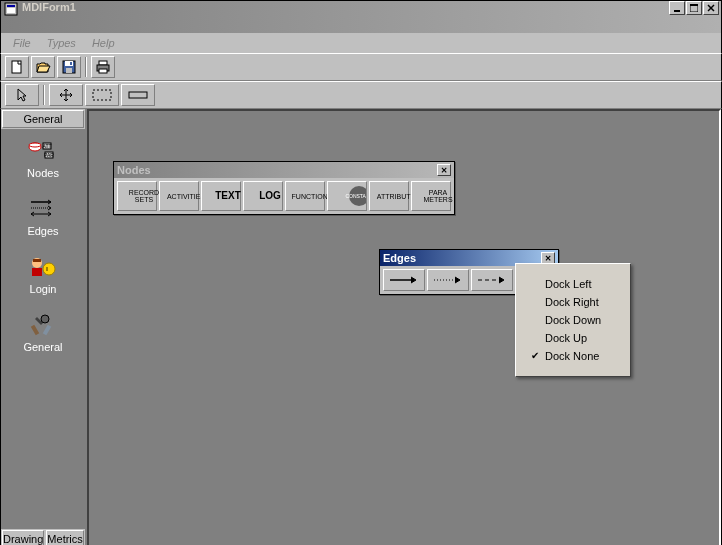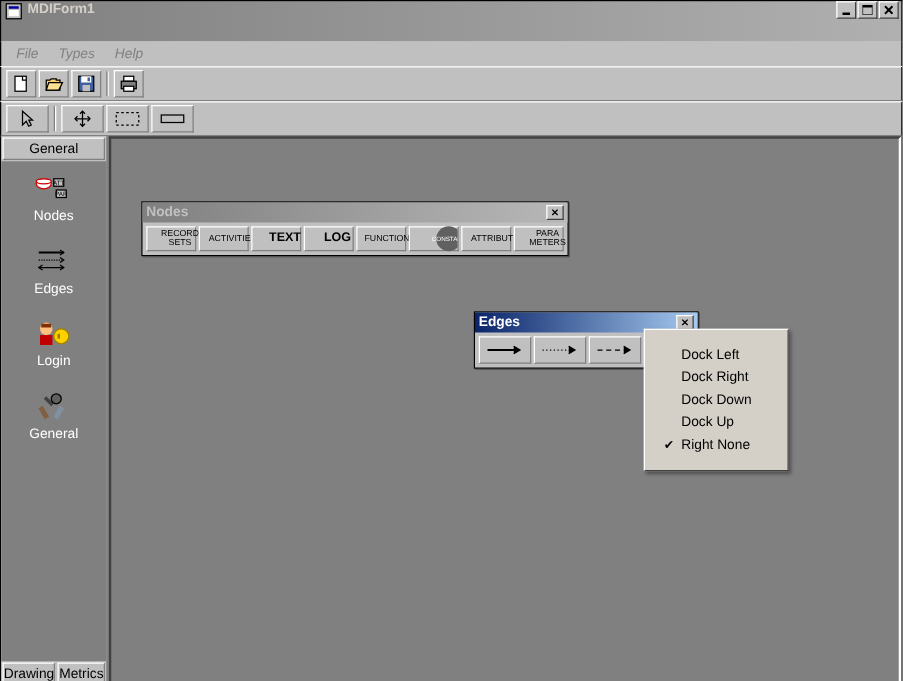--- a/index.html
+++ b/index.html
@@ -174,21 +174,21 @@
       font-family: sans-serif;
       font-weight: bold;
       color: #000;
     }
     .float-body {
       display: flex;
       padding: 3px;
       gap: 2px;
     }
     .node-btn {
-      width: 40px; height: 20px;
+      width: 40px; height: 30px;
       border: 1px solid;
       border-color: #fff #808080 #808080 #fff;
       background: #c0c0c0;
       display: flex; align-items: center; justify-content: center;
       font-size: 7px;
       text-align: center;
       line-height: 1;
       padding-left: 14px;
     }
     .edge-btn {
@@ -450,21 +450,21 @@
             </svg>
           </div>
       </div>
     </div>
 
     <div class="context-menu" style="left:426px; top:152px;">
       <div class="context-item"><span>Dock Left</span></div>
       <div class="context-item"><span>Dock Right</span></div>
       <div class="context-item"><span>Dock Down</span></div>
       <div class="context-item"><span>Dock Up</span></div>
-      <div class="context-item"><span class="checkmark">✔</span><span>Right None</span></div>
+      <div class="context-item"><span class="checkmark">✔</span><span>Dock None</span></div>
     </div>
   </div>
 </div>
 
 <div class="statusbar">
   <div class="status-pane status-pane-1"></div>
   <div class="status-pane status-pane-2"></div>
 </div>
 
 </body></html>

